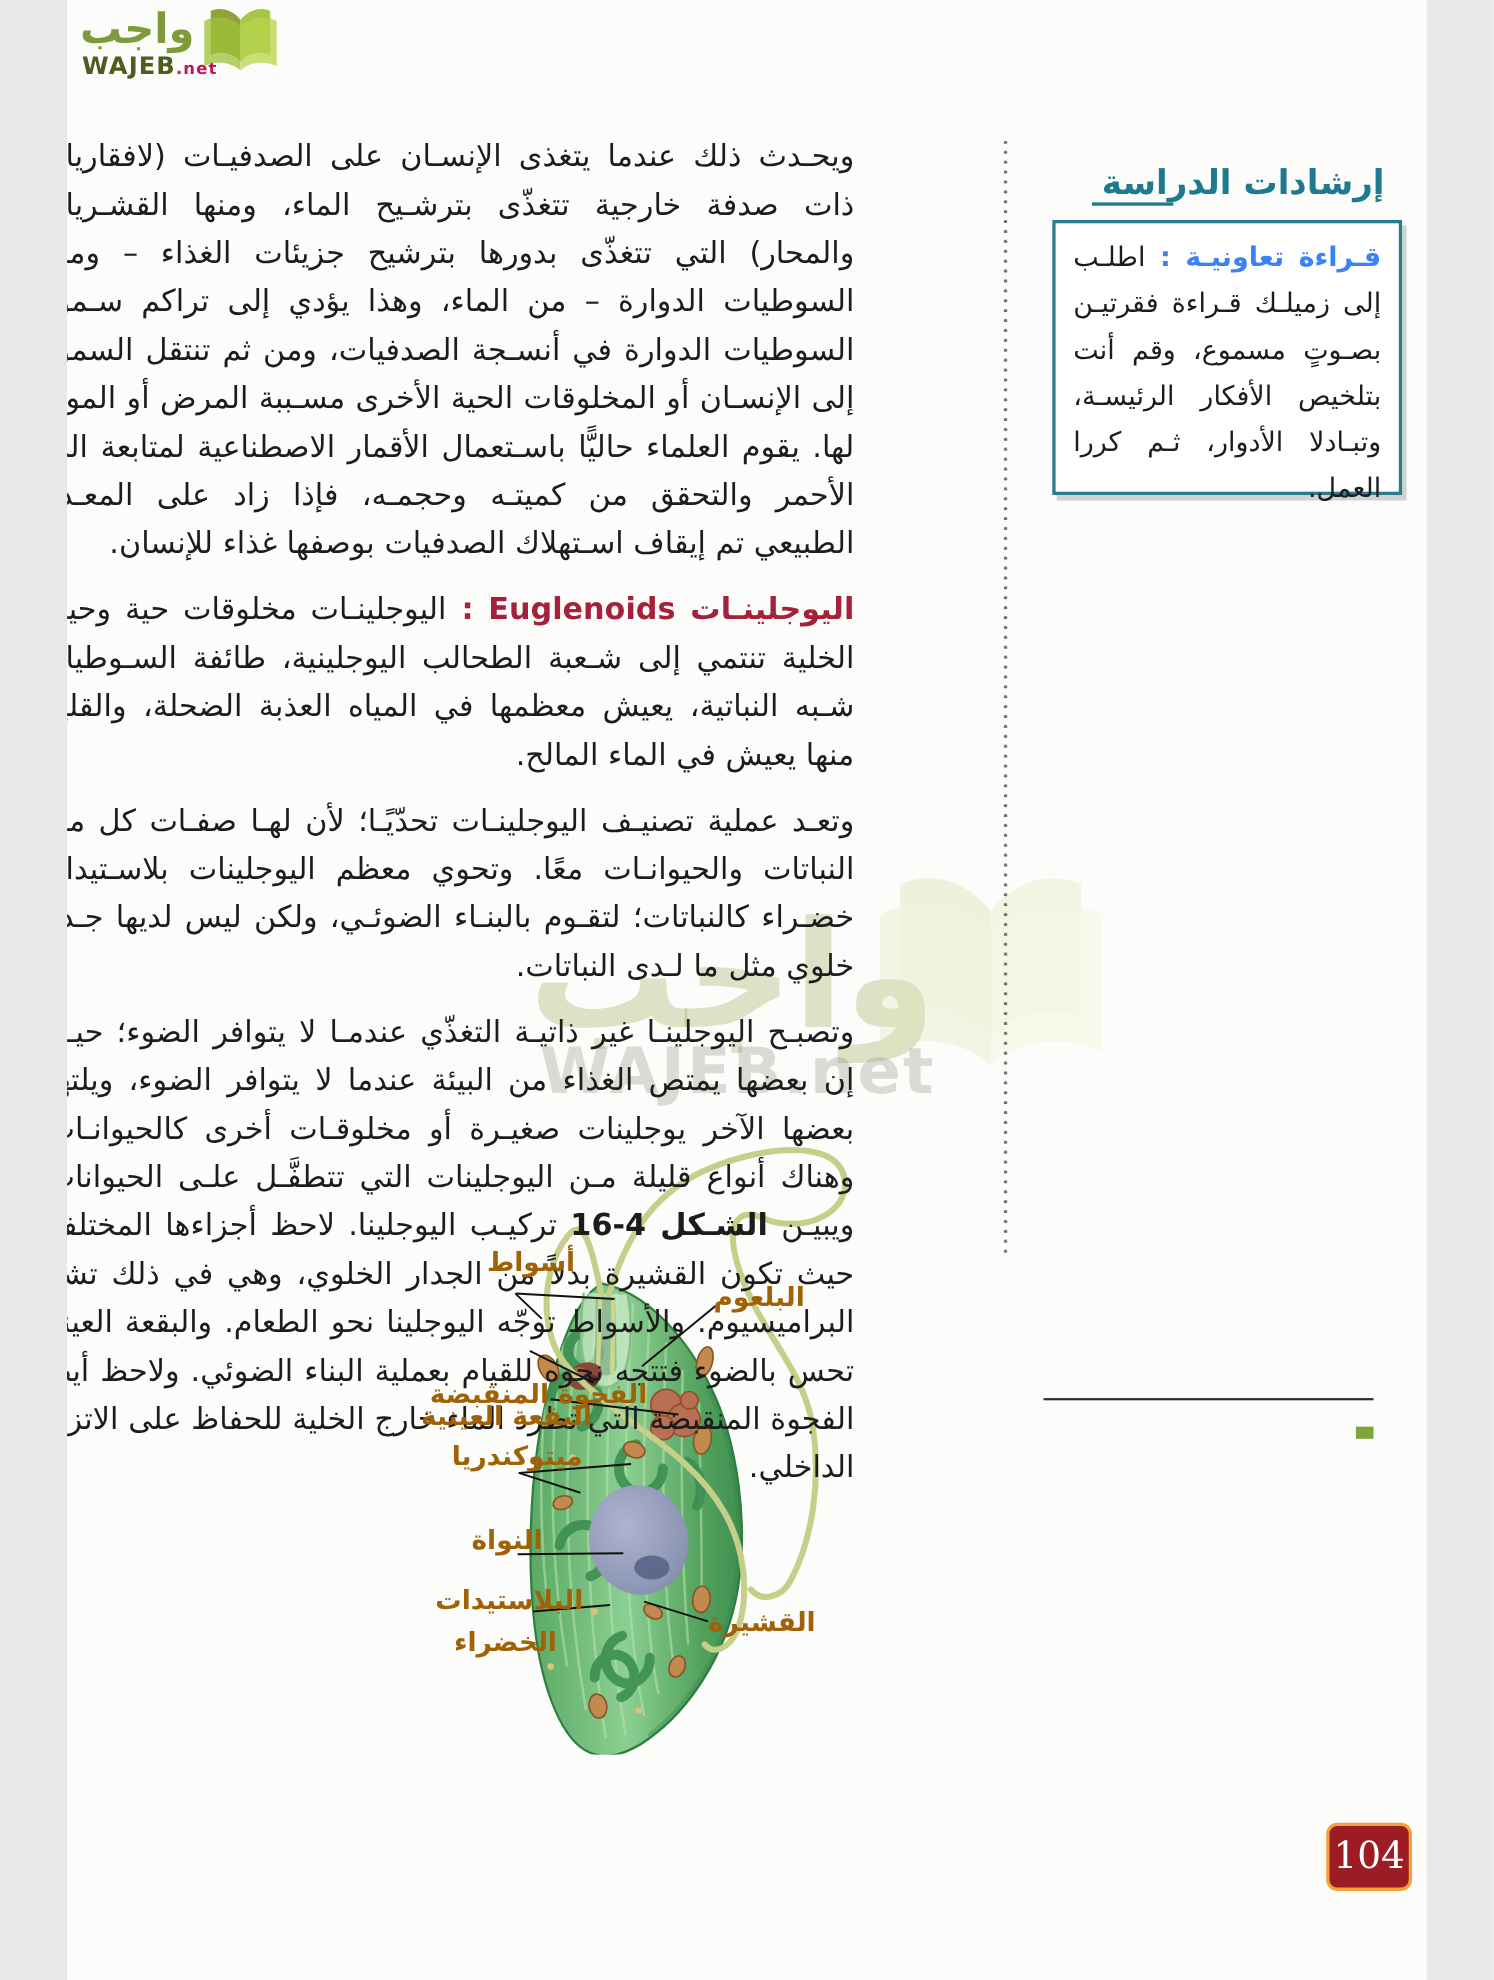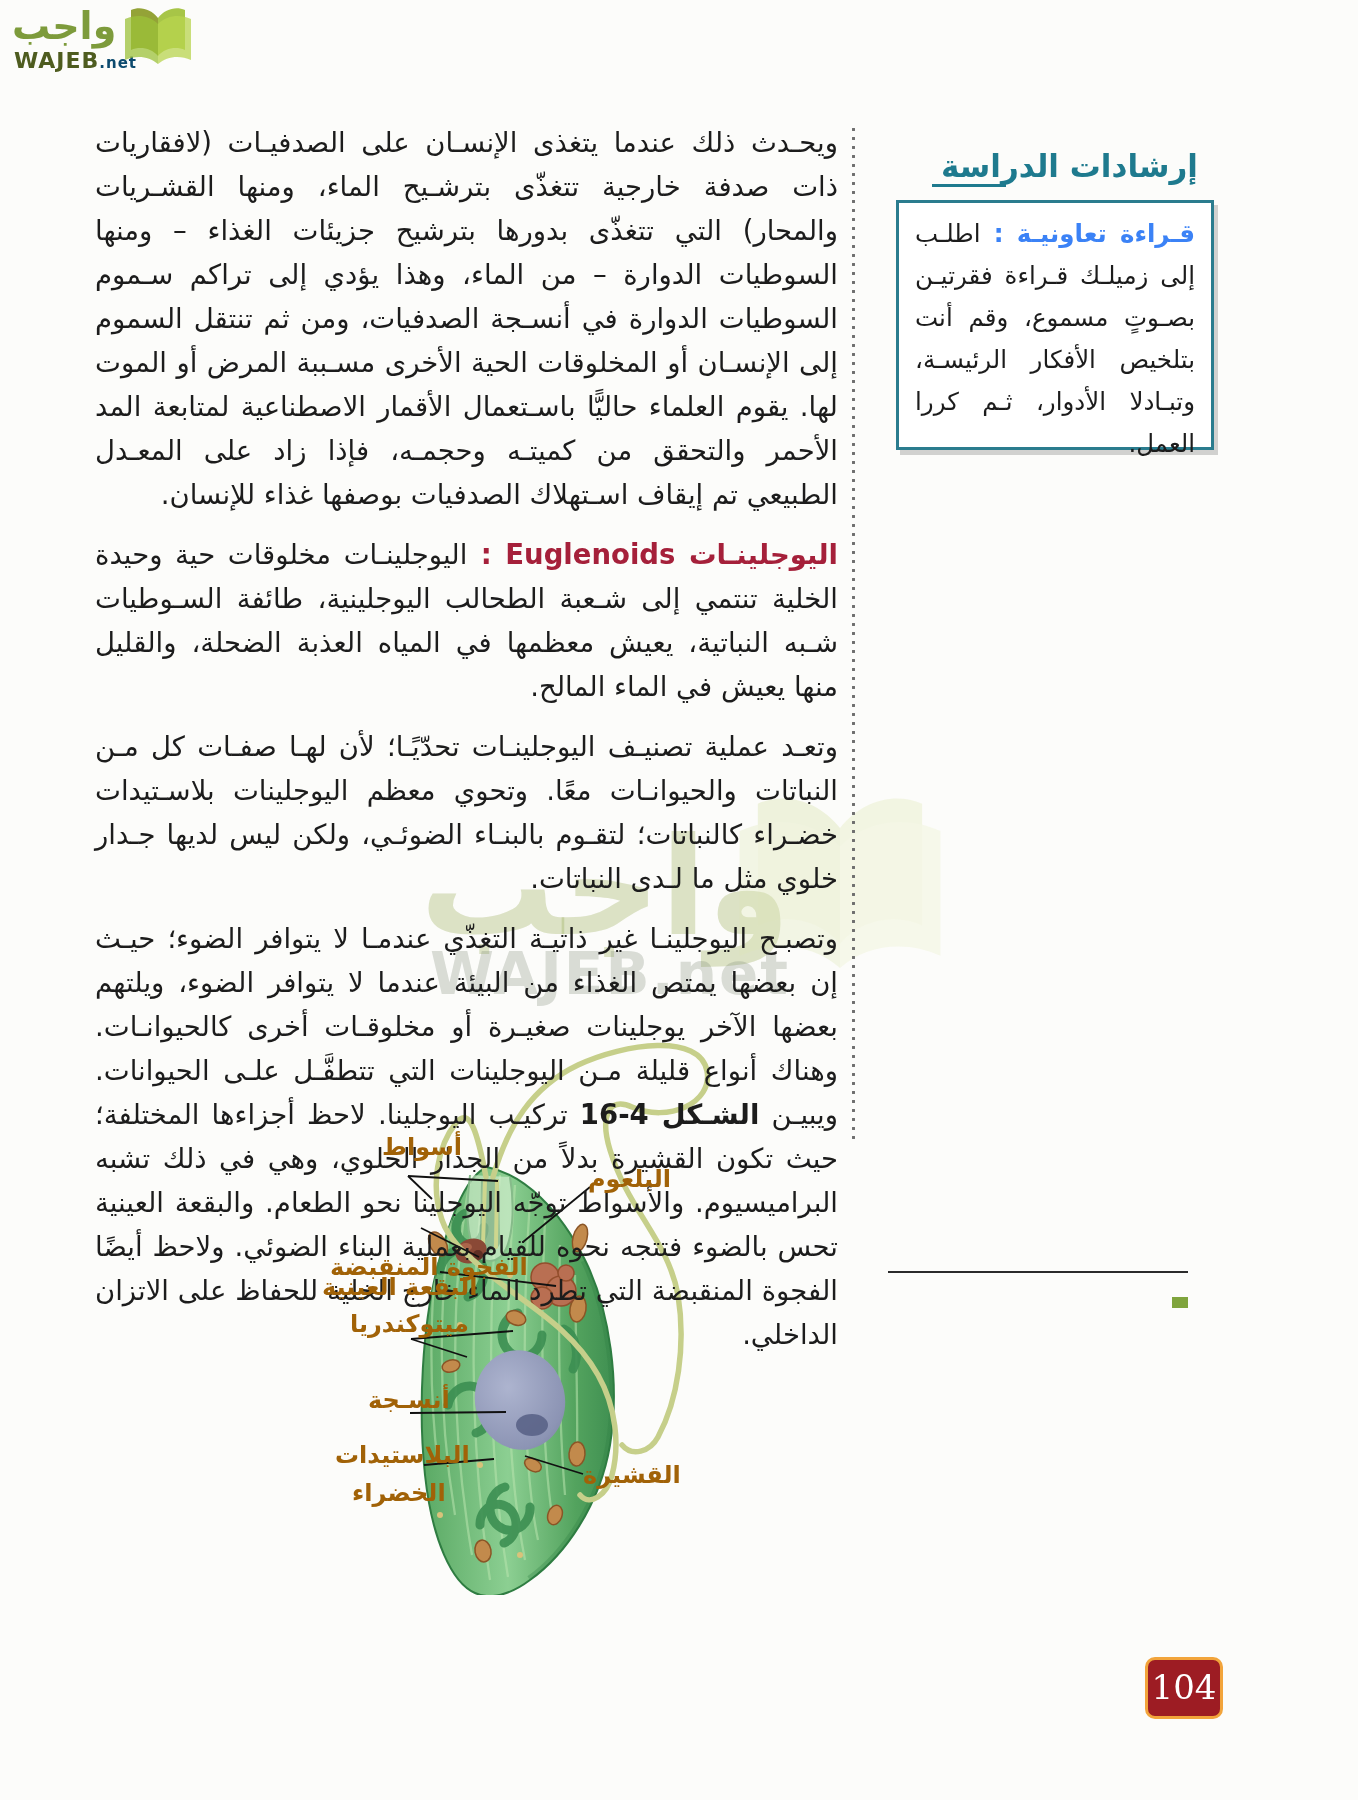--- a/index.html
+++ b/index.html
@@ -1,25 +1,25 @@
 <!DOCTYPE html>
 <html lang="ar" dir="rtl"><head>
 <meta charset="utf-8">
 <style>
   html,body{margin:0;padding:0;}
   body{background:#e8e8e8;font-family:"DejaVu Sans",sans-serif;}
   .page{
-    position:relative;width:1358px;height:1800px;margin:0 auto;
+    position:relative;width:1236px;height:1800px;margin:0 auto;
     background:#fcfcfa;overflow:hidden;direction:rtl;
   }
   
   .logo{position:absolute;left:12px;top:4px;width:200px;height:74px;direction:ltr;z-index:5;}
   .logo-ar{position:absolute;left:0;top:2px;font-size:38px;font-weight:bold;color:#7d9b3b;line-height:40px;}
   .logo-latin{position:absolute;left:2px;top:44px;font-size:22px;font-weight:bold;color:#4e5c1f;letter-spacing:1px;}
-  .logo-tld{font-size:15px;font-weight:bold;color:#0c4a6e;}
+  .logo-tld{font-size:15px;font-weight:bold;color:#be185d;}
   .logo-book{position:absolute;left:100px;top:0;}
   
   .watermark{position:absolute;left:420px;top:780px;width:580px;height:300px;z-index:1;pointer-events:none;direction:ltr;}
   .wm-ar{position:absolute;left:0px;top:40px;font-size:135px;font-weight:bold;color:rgba(145,165,75,0.30);line-height:135px;}
   .wm-latin{position:absolute;left:10px;top:160px;font-size:58px;font-weight:bold;color:rgba(125,135,120,0.28);letter-spacing:2px;}
   .wm-book{position:absolute;left:280px;top:0;opacity:0.38;}
   
   .main-text{position:absolute;right:520px;top:120px;width:743px;z-index:3;}
   .body-par{font-size:27.5px;line-height:44px;text-align:justify;color:#1c1c1c;margin:0 0 16px 0;}
   .lead-red{color:#a5203a;font-weight:bold;}
@@ -211,21 +211,21 @@
       <path d="M144,470 L214,464"></path>
       <path d="M303,479 L245,461"></path>
     </g>
   </svg>
 
   <div class="fig-label lbl-flagella">أسواط</div>
   <div class="fig-label lbl-gullet">البلعوم</div>
   <div class="fig-label lbl-eyespot">البقعة العينية</div>
   <div class="fig-label lbl-vacuole">الفجوة المنقبضة</div>
   <div class="fig-label lbl-mito">ميتوكندريا</div>
-  <div class="fig-label lbl-nucleus">أنسـجة</div>
+  <div class="fig-label lbl-nucleus">النواة</div>
   <div class="fig-label lbl-plastids1">البلاستيدات</div>
   <div class="fig-label lbl-plastids2">الخضراء</div>
   <div class="fig-label lbl-pellicle">القشيرة</div>
 
   <div class="cap-rule"></div>
   <div class="cap-bullet"></div>
 
   <div class="pageno">104</div>
 
 </div>

